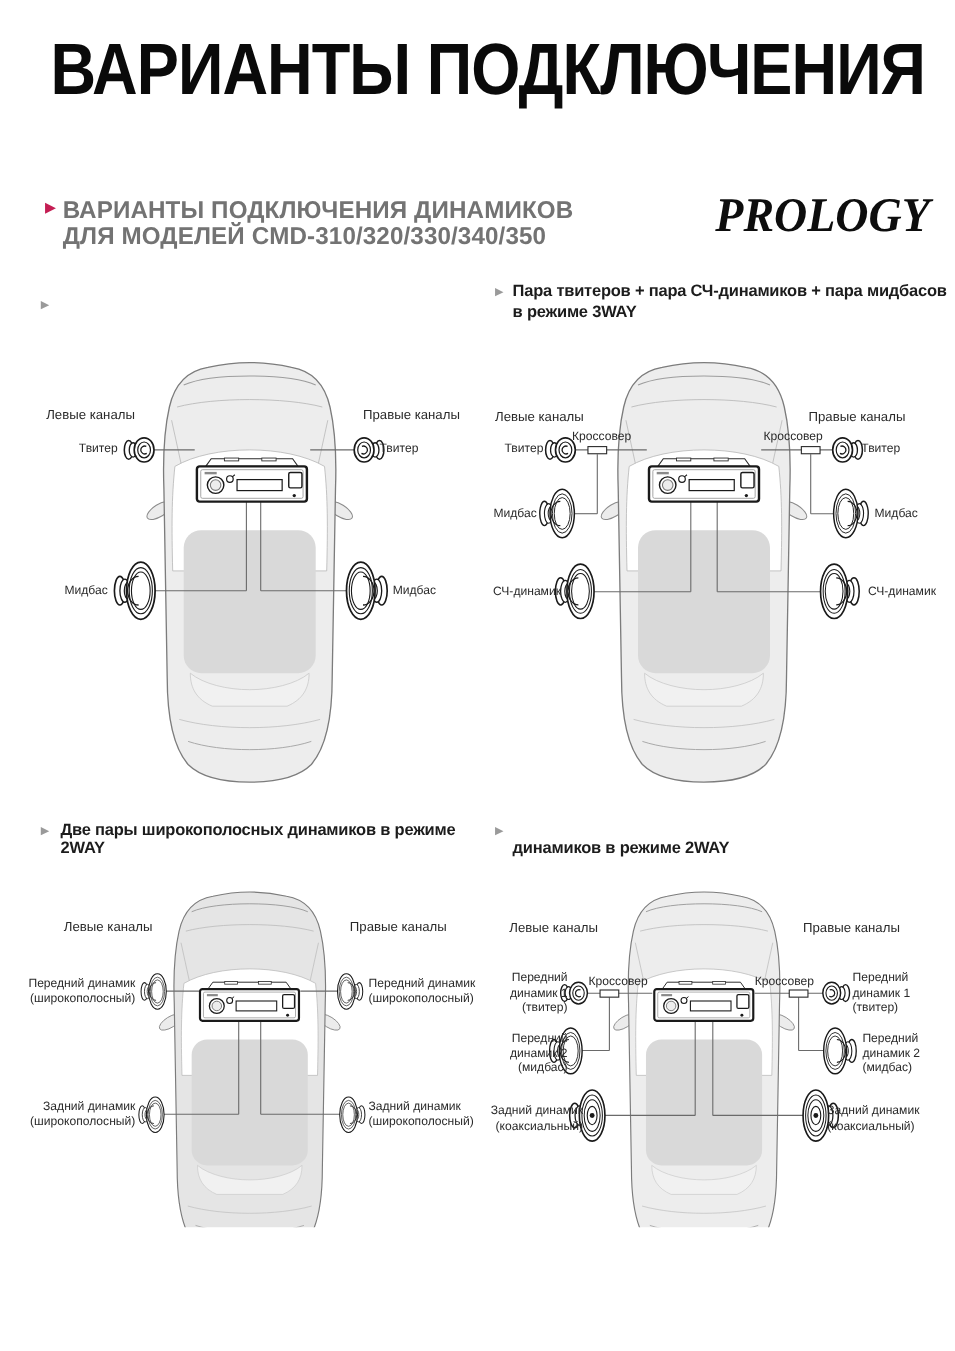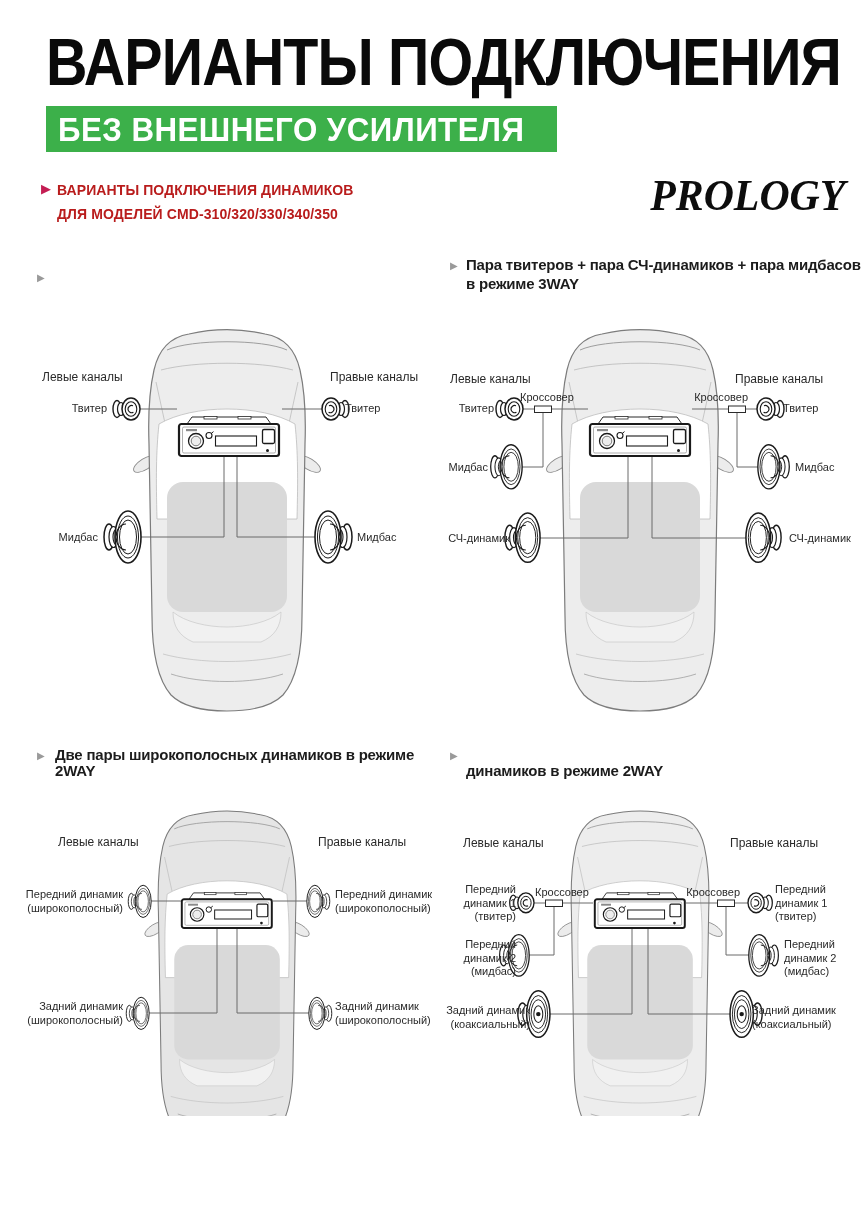--- a/index.html
+++ b/index.html
@@ -7,22 +7,22 @@
         font-family:"Liberation Sans", sans-serif;color:#111;}
   
   .main-title{position:absolute;left:46px;top:26px;font-size:66px;font-weight:700;
       letter-spacing:-1px;white-space:nowrap;color:#0a0a0a;
       transform:scaleX(0.87);transform-origin:left top;line-height:72px;}
   .banner{position:absolute;left:46px;top:106px;width:511px;height:46px;background:#3CB04A;}
   .banner span{display:block;font-size:34px;font-weight:700;color:#ffffff;line-height:46px;
       padding-left:13px;white-space:nowrap;transform:scaleX(0.92);transform-origin:left top;
       letter-spacing:0.5px;}
   .section-bullet{position:absolute;left:41px;top:181px;color:#C41D53;font-size:13px;line-height:16px;}
-  .section-head{position:absolute;left:57px;top:179px;font-size:14px;font-weight:700;
-      line-height:23.5px;color:#b91c1c;letter-spacing:0.1px;}
+  .section-head{position:absolute;left:57px;top:179px;font-size:22px;font-weight:700;
+      line-height:23.5px;color:#737373;letter-spacing:0.1px;}
   .brand{position:absolute;right:23px;top:174px;font-family:"Liberation Serif", serif;
       font-style:italic;font-weight:700;font-size:44px;line-height:44px;color:#0d0d0d;
       letter-spacing:0px;transform:scaleX(0.95);transform-origin:right top;white-space:nowrap;}
   
   .q{position:absolute;width:434px;}
   .qsvg{position:absolute;left:0;top:0;}
   .qbullet{position:absolute;font-size:10px;color:#9a9a9a;line-height:13px;}
   .qtitle{position:absolute;font-size:15px;font-weight:700;color:#1c1c1c;
       line-height:16px;white-space:nowrap;letter-spacing:-0.2px;}
   .chan{position:absolute;font-size:12px;color:#2a2a2a;white-space:nowrap;text-align:center;}
@@ -91,23 +91,20 @@
     </g>
     <g id="xover">
       <rect x="0.5" y="0.5" width="17" height="6.5" fill="#fff" stroke="#2a2a2a" stroke-width="1"></rect>
     </g>
   </defs>
 </svg>
 
 <div id="page">
 
   <div class="main-title">ВАРИАНТЫ ПОДКЛЮЧЕНИЯ</div>
-  <div class="banner">
-    <span>БЕЗ ВНЕШНЕГО УСИЛИТЕЛЯ</span>
-  </div>
   <div class="section-bullet">▶</div>
   <div class="section-head">
     <div>ВАРИАНТЫ ПОДКЛЮЧЕНИЯ ДИНАМИКОВ</div>
     <div>ДЛЯ МОДЕЛЕЙ CMD-310/320/330/340/350</div>
   </div>
   <div class="brand">PROLOGY</div>
 
   <div class="q" style="left:0;top:250px;height:490px;">
     <svg class="qsvg" width="434" height="490" viewBox="0 0 434 490" style="color:#ededed">
       <use href="#car" xlink:href="#car" transform="translate(119,74)"></use>

